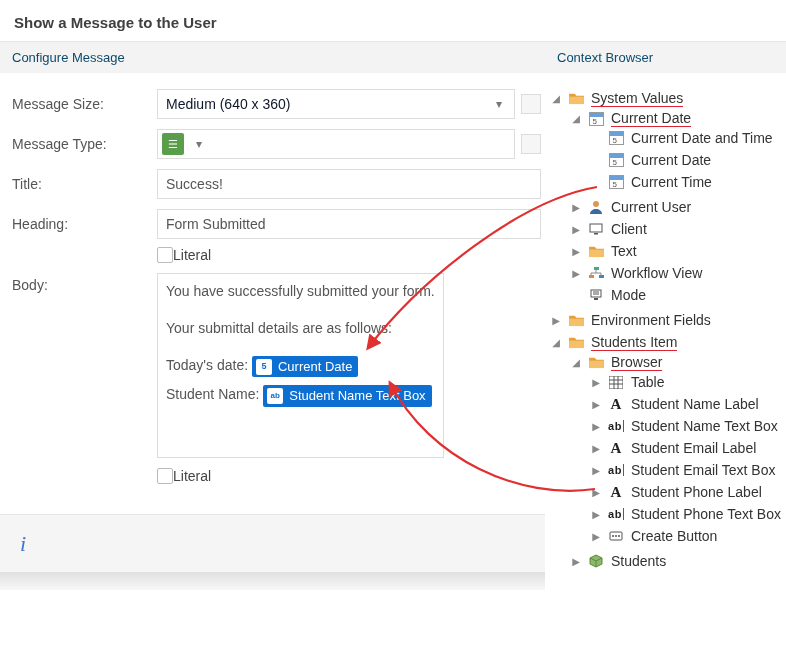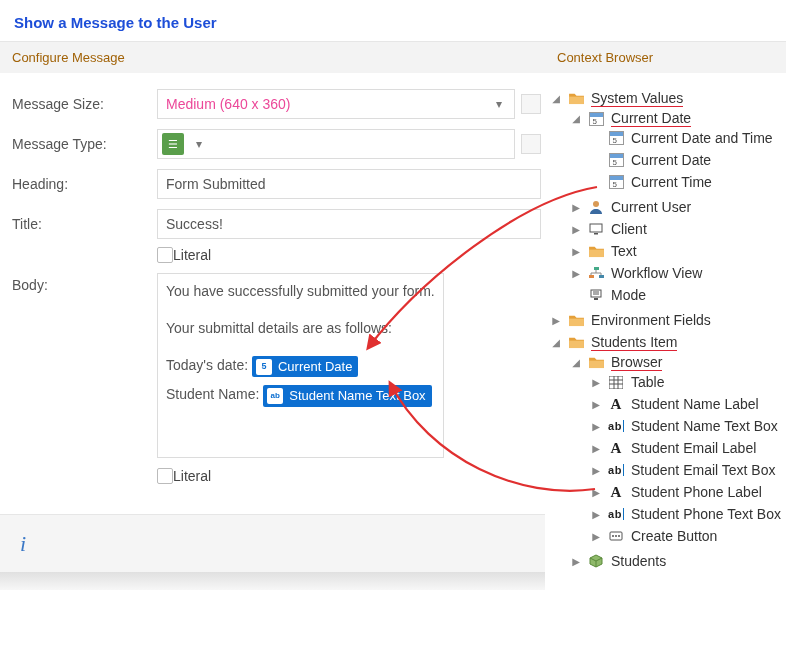--- a/index.html
+++ b/index.html
@@ -7,32 +7,32 @@
     margin: 0;
     font-family: "Segoe UI", Arial, sans-serif;
     font-size: 14px;
     color: #444;
     background: #fff;
     width: 786px;
   }
   .page-title {
     padding: 14px 8px 10px 14px;
     font-size: 15px;
-    color: #1d4ed8;
+    color: #404040;
     font-weight: 600;
   }
   .columns {
     display: flex;
     align-items: flex-start;
   }
   .left-pane { flex: 0 0 545px; }
   .right-pane { flex: 1; padding-bottom: 8px; }
   .section-header {
     background: #f3f3f3;
-    color: #a16207;
+    color: #0c4a6e;
     font-size: 13px;
     padding: 8px 12px;
     border-top: 1px solid #e6e6e6;
   }
   .form-area { padding: 16px 4px 0 12px; }
   .form-row {
     display: flex;
     align-items: center;
     margin-bottom: 10px;
   }
@@ -58,21 +58,21 @@
     display: flex;
     align-items: center;
     height: 30px;
     background:#fff;
   }
   .select-icon {
     width: 22px; height: 22px; margin-left: 4px;
     display:flex; align-items:center; justify-content:center;
     background:#5a9e4b; color:#fff; font-size:11px; border-radius:2px;
   }
-  .select-text { flex:1; padding-left:8px; color:#ec4899; }
+  .select-text { flex:1; padding-left:8px; color:#0f172a; }
   .select-chev {
     width:30px; text-align:center; color:#777; font-size:12px;
   }
   .extra-box {
     width:20px; height:20px; border:1px solid #dcdcdc; background:#f6f6f6; flex-shrink:0;
   }
   .checkbox-row {
     display:flex; align-items:center; gap:0; margin-left:145px; margin-top:-2px; margin-bottom:10px;
   }
   .checkbox {
@@ -174,30 +174,30 @@
         <div class="form-field">
           <div class="select-wrap">
             <span class="select-icon">☰</span>
             <span class="select-chev">▾</span>
           </div>
           <div class="extra-box"></div>
         </div>
       </div>
 
       <div class="form-row">
+        <div class="form-label">Title:</div>
+        <div class="form-field">
+          <input class="input-text" value="Success!" style="">
+        </div>
+      </div>
+
+      <div class="form-row">
         <div class="form-label">Heading:</div>
         <div class="form-field">
           <input class="input-text" value="Form Submitted" style="">
-        </div>
-      </div>
-
-      <div class="form-row">
-        <div class="form-label">Title:</div>
-        <div class="form-field">
-          <input class="input-text" value="Success!" style="">
         </div>
       </div>
 
       <div class="checkbox-row">
         <div class="checkbox"></div>
         <span>Literal</span>
       </div>
 
       <div class="form-row" style="align-items:flex-start;">
         <div class="form-label" style="padding-top:4px;">Body:</div>

